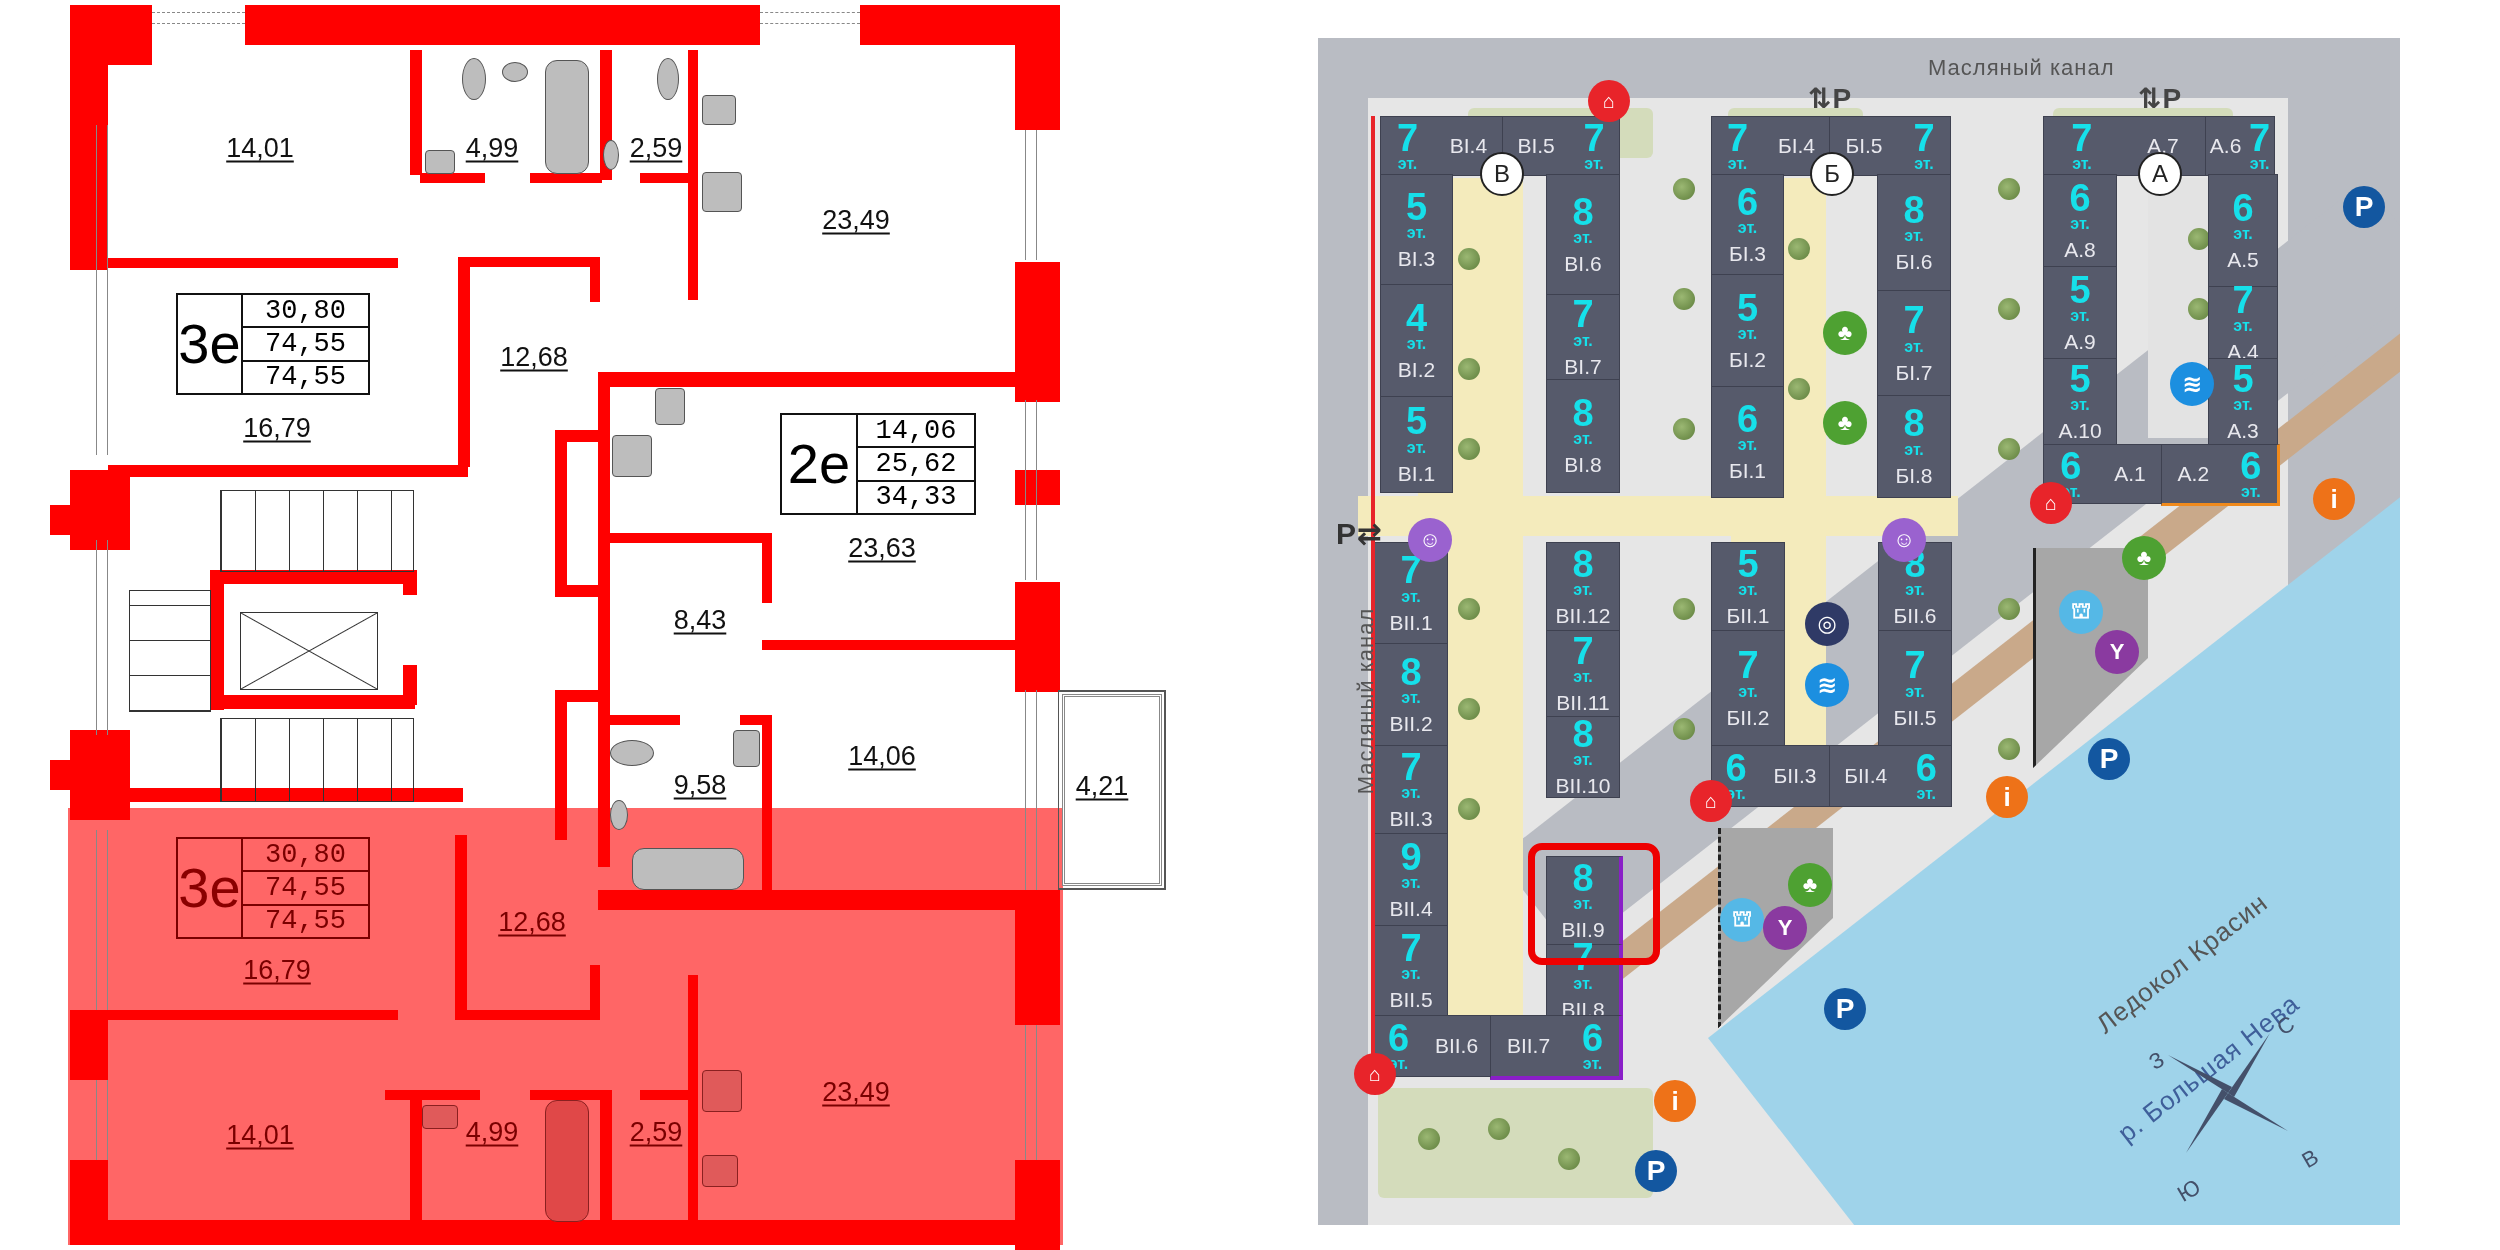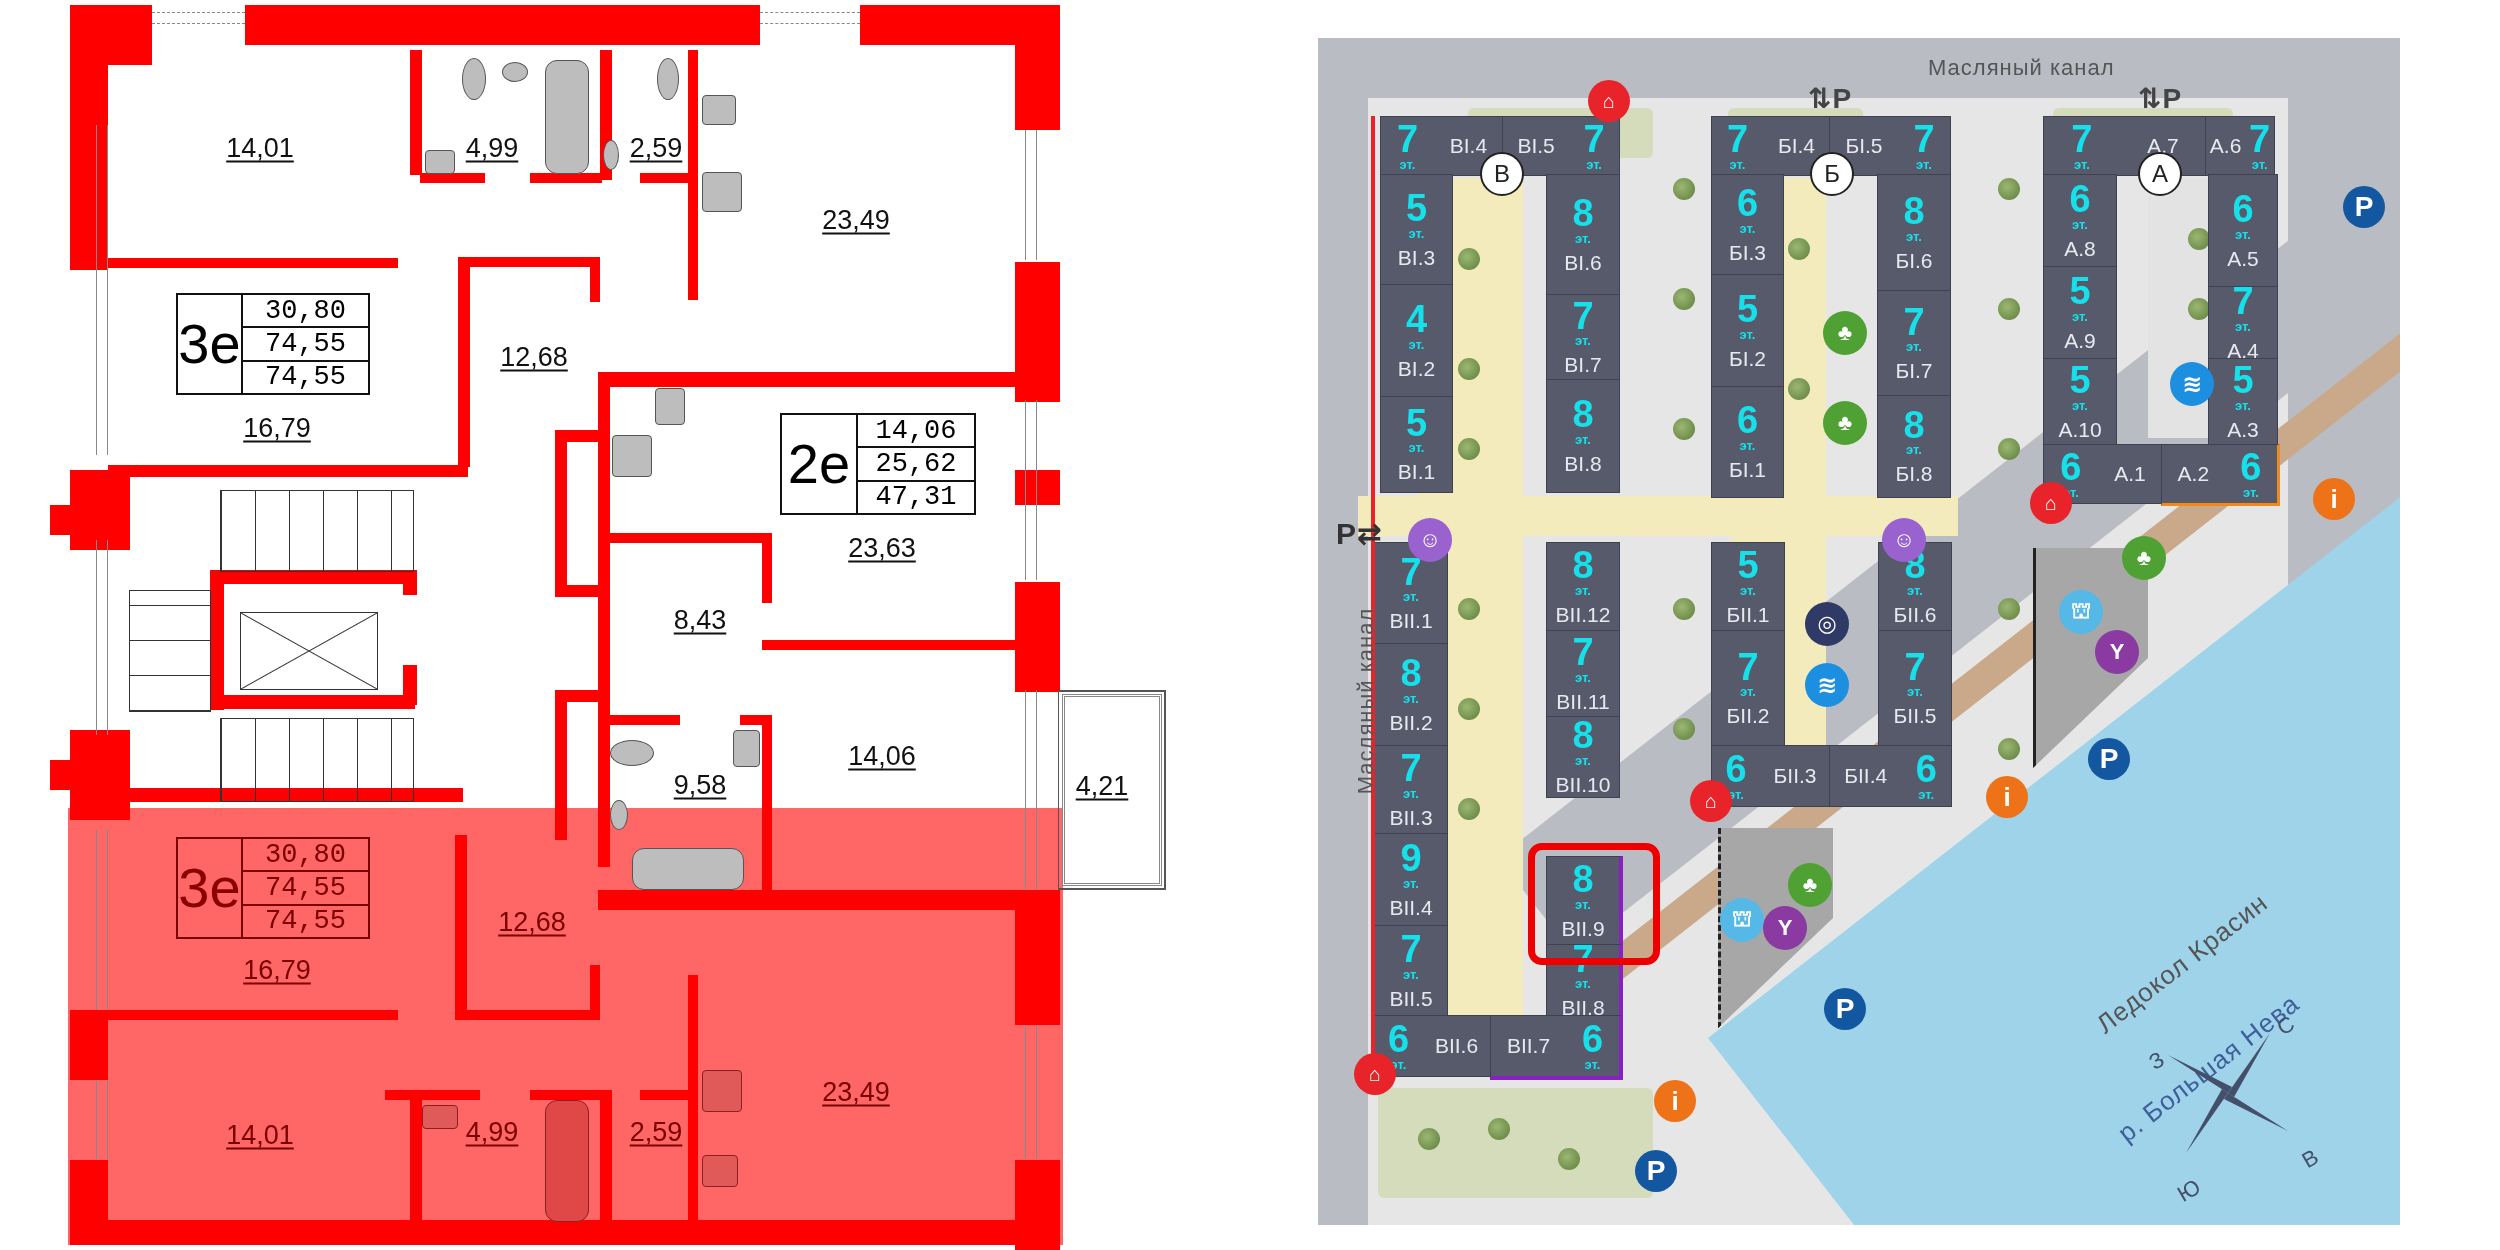--- a/index.html
+++ b/index.html
@@ -24,21 +24,21 @@
   .stairv{position:absolute;border:1.5px solid #333;background-image:repeating-linear-gradient(0deg,#333 0 1.5px,transparent 1.5px 35px);}
   .win{position:absolute;border-left:1.5px solid #888;border-right:1.5px solid #888;}
   .winh{position:absolute;border-top:1.5px dashed #888;border-bottom:1.5px dashed #888;}
   
   #site{position:absolute;left:1318px;top:38px;width:1082px;height:1187px;background:#e6e6e6;overflow:hidden;}
   .road{position:absolute;background:#b9bcc3;}
   .green{position:absolute;background:#d4dcbb;border-radius:6px;}
   .court{position:absolute;background:#f4ebbc;}
   .bld{position:absolute;background:#565a6b;border:1px solid #3e4150;display:flex;flex-direction:column;align-items:center;justify-content:center;color:#fff;}
   .bld .fl{color:#16e0ea;font-weight:bold;font-size:38px;line-height:0.95;}
-  .bld .et{color:#16e0ea;font-weight:bold;font-size:13px;line-height:1;}
+  .bld .et{color:#16e0ea;font-weight:bold;font-size:16px;line-height:1;}
   .bld .nm{color:#e8e8ee;font-size:21px;margin-top:6px;}
   .bld.row{flex-direction:row;justify-content:space-around;}
   .bld.row .grp{display:flex;flex-direction:column;align-items:center;}
   .bld.row .nm{margin-top:0;}
   .badge{position:absolute;width:40px;height:40px;border-radius:50%;background:#fff;border:2px solid #222;display:flex;align-items:center;justify-content:center;font-size:24px;color:#222;}
   .icon{position:absolute;border-radius:50%;display:flex;align-items:center;justify-content:center;color:#fff;font-weight:bold;}
   .park{width:42px;height:42px;background:#1357a0;font-size:28px;}
   .info{width:42px;height:42px;background:#ee7218;font-size:26px;}
   .gate{width:42px;height:42px;background:#e8242a;font-size:20px;}
   .yoga{width:44px;height:44px;background:#9a62cf;font-size:22px;}
@@ -169,21 +169,21 @@
       <div>30,80</div>
       <div>74,55</div>
       <div>74,55</div>
     </div>
   </div>
   <div class="apt-box" style="left:780px;top:413px;width:192px;height:98px;">
     <div class="code" style="width:74px;">2е</div>
     <div class="vals" style="flex:1;">
       <div>14,06</div>
       <div>25,62</div>
-      <div>47,31</div>
+      <div>34,33</div>
     </div>
   </div>
   <div class="apt-box dark" style="left:176px;top:837px;width:190px;height:98px;">
     <div class="code" style="width:63px;">3е</div>
     <div class="vals" style="flex:1;">
       <div>30,80</div>
       <div>74,55</div>
       <div>74,55</div>
     </div>
   </div>

